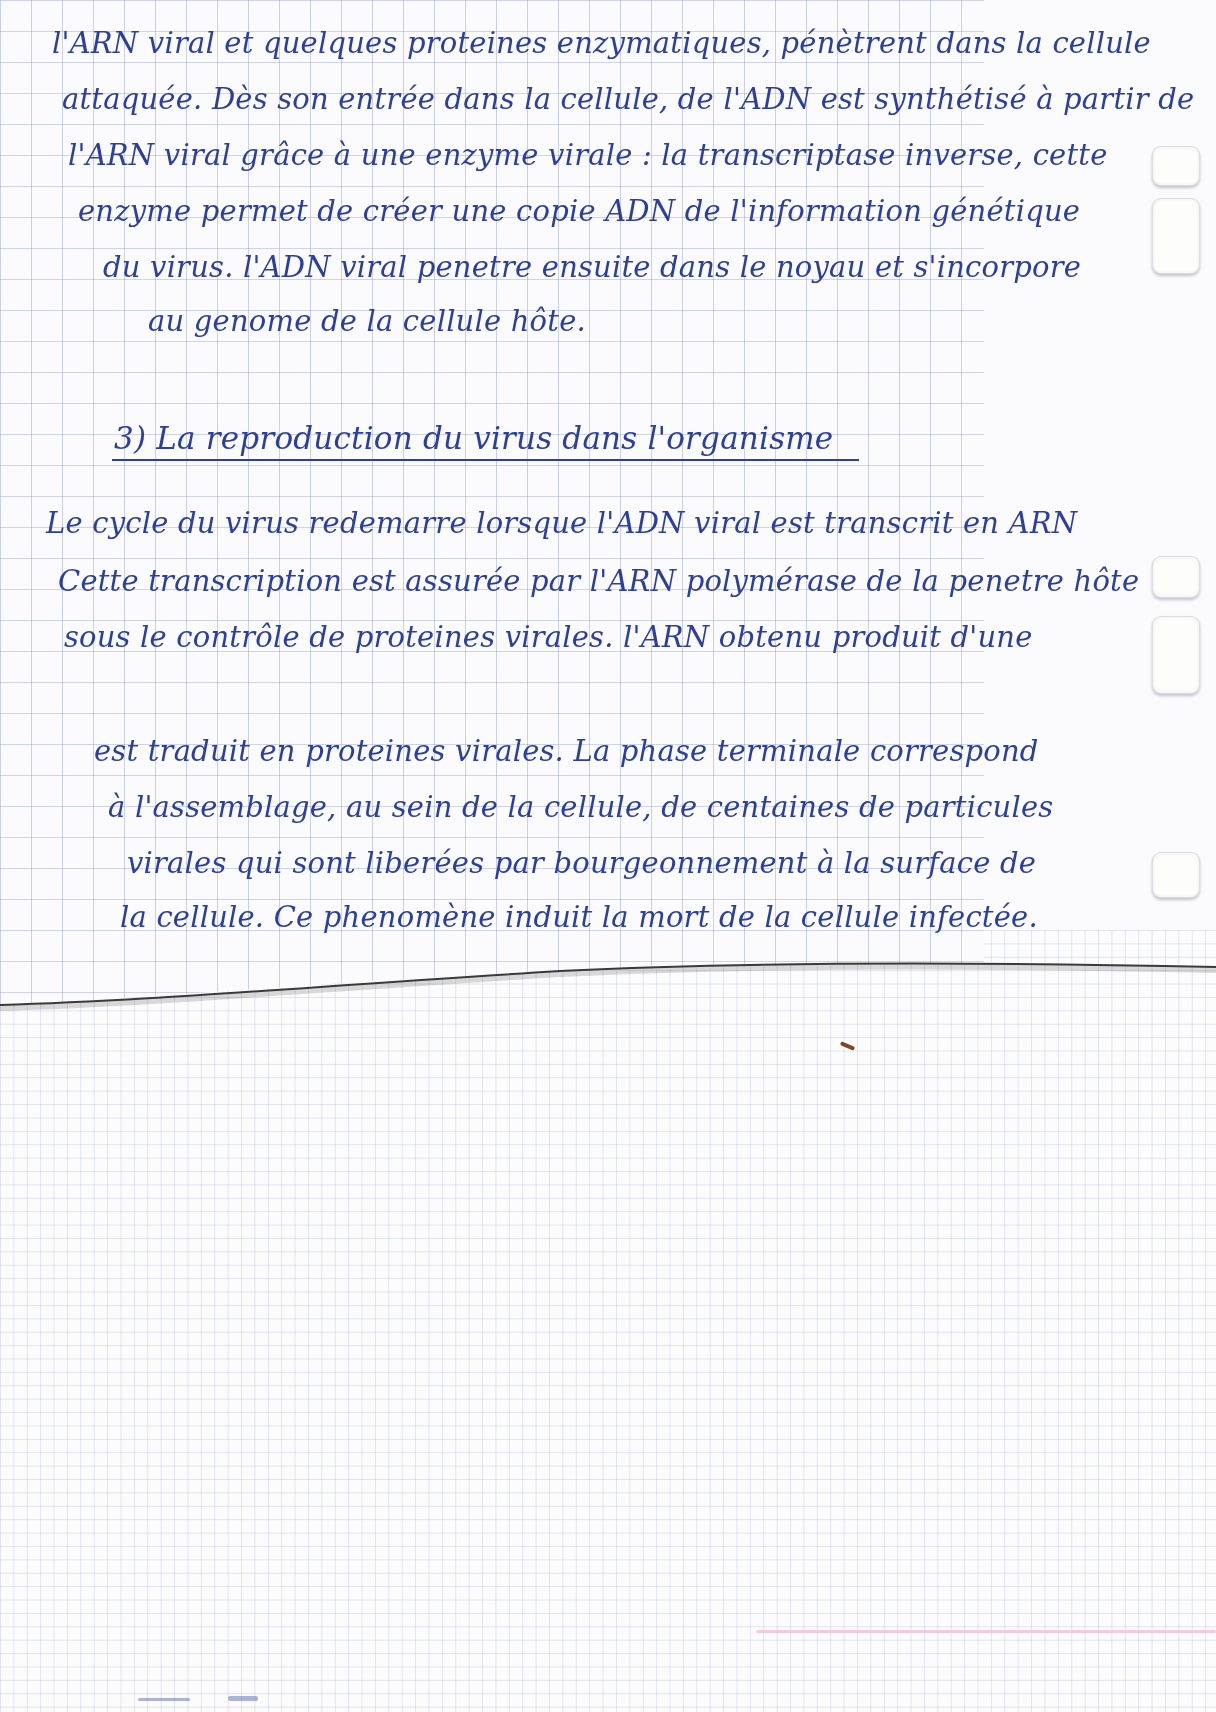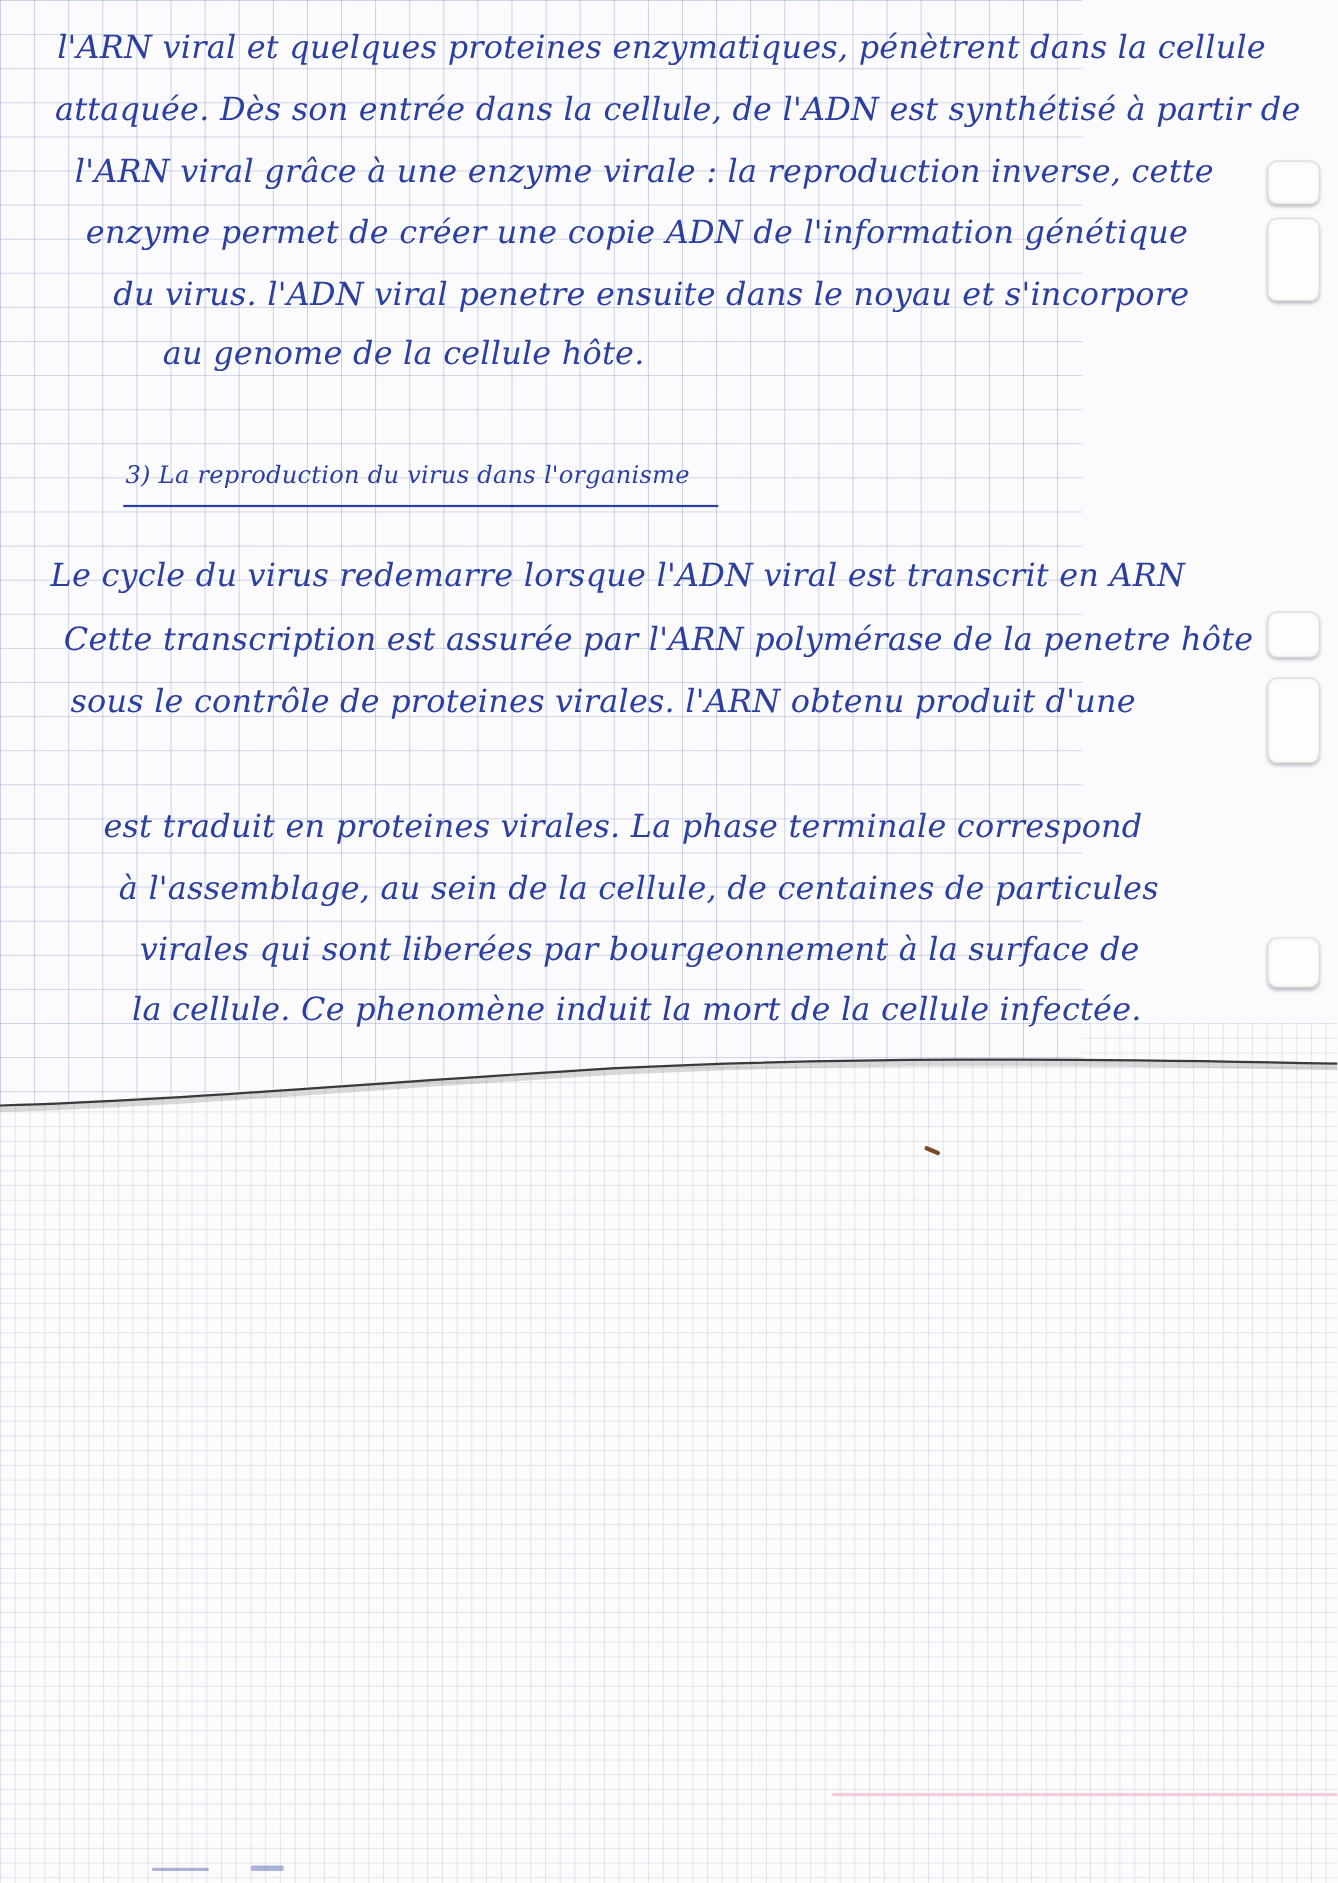--- a/index.html
+++ b/index.html
@@ -20,41 +20,41 @@
   
   #sheet-top{left:0;top:0;width:984px;height:1006px;background:#fbfbfe;
     background-image:
       linear-gradient(to right, rgba(122,138,190,.38) 1px, transparent 1px),
       linear-gradient(to bottom, rgba(122,138,190,.34) 1px, transparent 1px);
     background-size:31px 31px;
     clip-path:polygon(0 0,1216px 0,1216px 968px,1000px 964px,800px 965px,600px 971px,420px 978px,240px 990px,80px 1001px,0 1004px);}
   .hw{position:absolute;font-family:"DejaVu Serif",serif;font-style:italic;
       color:#2b3f9e;font-size:29px;white-space:nowrap;letter-spacing:.2px;}
   .hw sub{font-size:18px;}
-  #hw-heading{font-size:22px;border-bottom:2.5px solid #2b3f9e;padding:0 26px 14px 2px;}
+  #hw-heading{font-size:31px;border-bottom:2.5px solid #2b3f9e;padding:0 26px 3px 2px;}
   .tab{position:absolute;left:1152px;width:46px;background:#fdfdfc;border-radius:9px;
     box-shadow:0 2px 3px rgba(90,90,110,.35), inset 0 0 4px rgba(0,0,0,.07);
     border:1px solid rgba(160,160,175,.35);}
   #edge-line{position:absolute;left:0;top:935px;width:1216px;height:90px;}
 </style>
 </head>
 <body>
 
 <div id="sheet-bottom" class="abs">
   <div id="pink-hline" class="abs"></div>
   <div id="brown-fleck" class="abs"></div>
   <div class="stray-blue abs" style="left:138px;top:768px;width:52px;height:3px;"></div>
   <div class="stray-blue abs" style="left:228px;top:766px;width:30px;height:5px;"></div>
 
 </div>
 
 <div id="sheet-top" class="abs">
   <div class="hw" style="left:52px;top:26px;">l'ARN viral et quelques proteines enzymatiques, pénètrent dans la cellule</div>
-  <div class="hw" style="left:50px;top:82px;">attaquée. Dès son entrée dans la cellule, de l'ADN est synthétisé à partir de</div>
-  <div class="hw" style="left:68px;top:138px;">l'ARN viral grâce à une enzyme virale : la reproduction inverse, cette</div>
+  <div class="hw" style="left:62px;top:82px;">attaquée. Dès son entrée dans la cellule, de l'ADN est synthétisé à partir de</div>
+  <div class="hw" style="left:68px;top:138px;">l'ARN viral grâce à une enzyme virale : la transcriptase inverse, cette</div>
   <div class="hw" style="left:78px;top:194px;">enzyme permet de créer une copie ADN de l'information génétique</div>
   <div class="hw" style="left:103px;top:250px;">du virus. l'ADN viral penetre ensuite dans le noyau et s'incorpore</div>
   <div class="hw" style="left:128px;top:304px;margin-left:20px;">au genome de la cellule hôte.</div>
 
   <div class="hw" id="hw-heading" style="left:112px;top:420px;">3) La reproduction du virus dans l'organisme</div>
 
   <div class="hw" style="left:46px;top:506px;">Le cycle du virus redemarre lorsque l'ADN viral est transcrit en ARN</div>
   <div class="hw" style="left:58px;top:564px;">Cette transcription est assurée par l'ARN polymérase de la penetre hôte</div>
   <div class="hw" style="left:64px;top:620px;">sous le contrôle de proteines virales. l'ARN obtenu produit d'une</div>
   <div class="hw" style="left:94px;top:734px;">est traduit en proteines virales. La phase terminale correspond</div>

